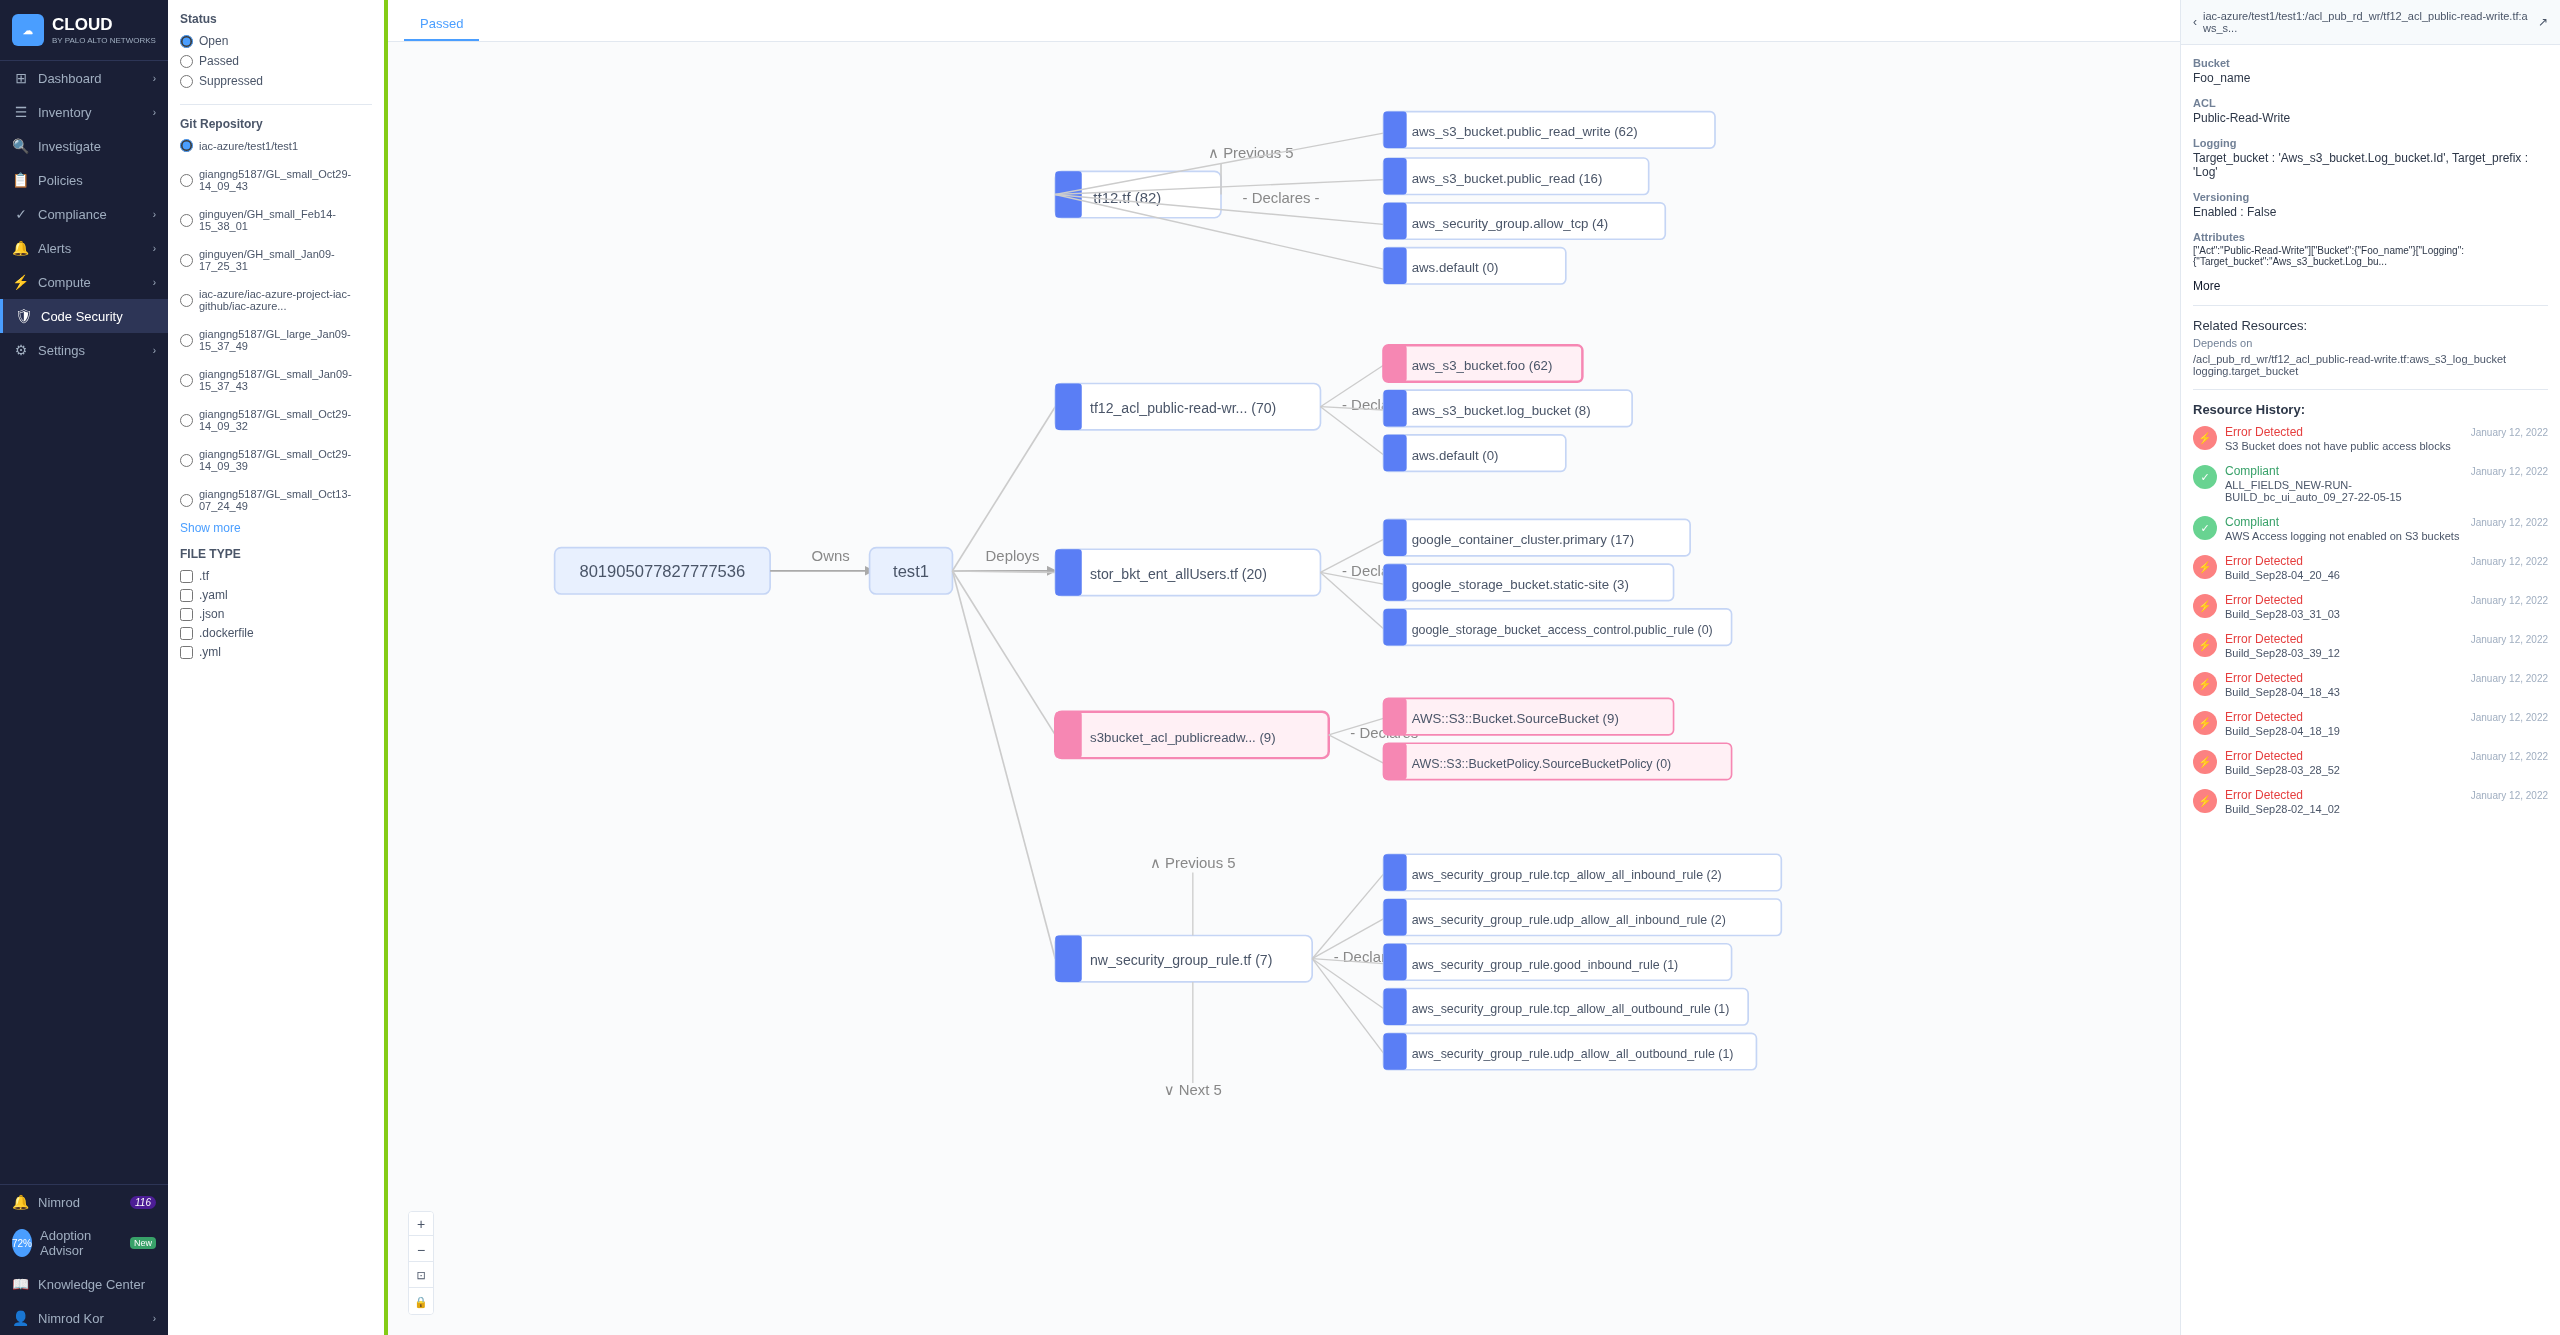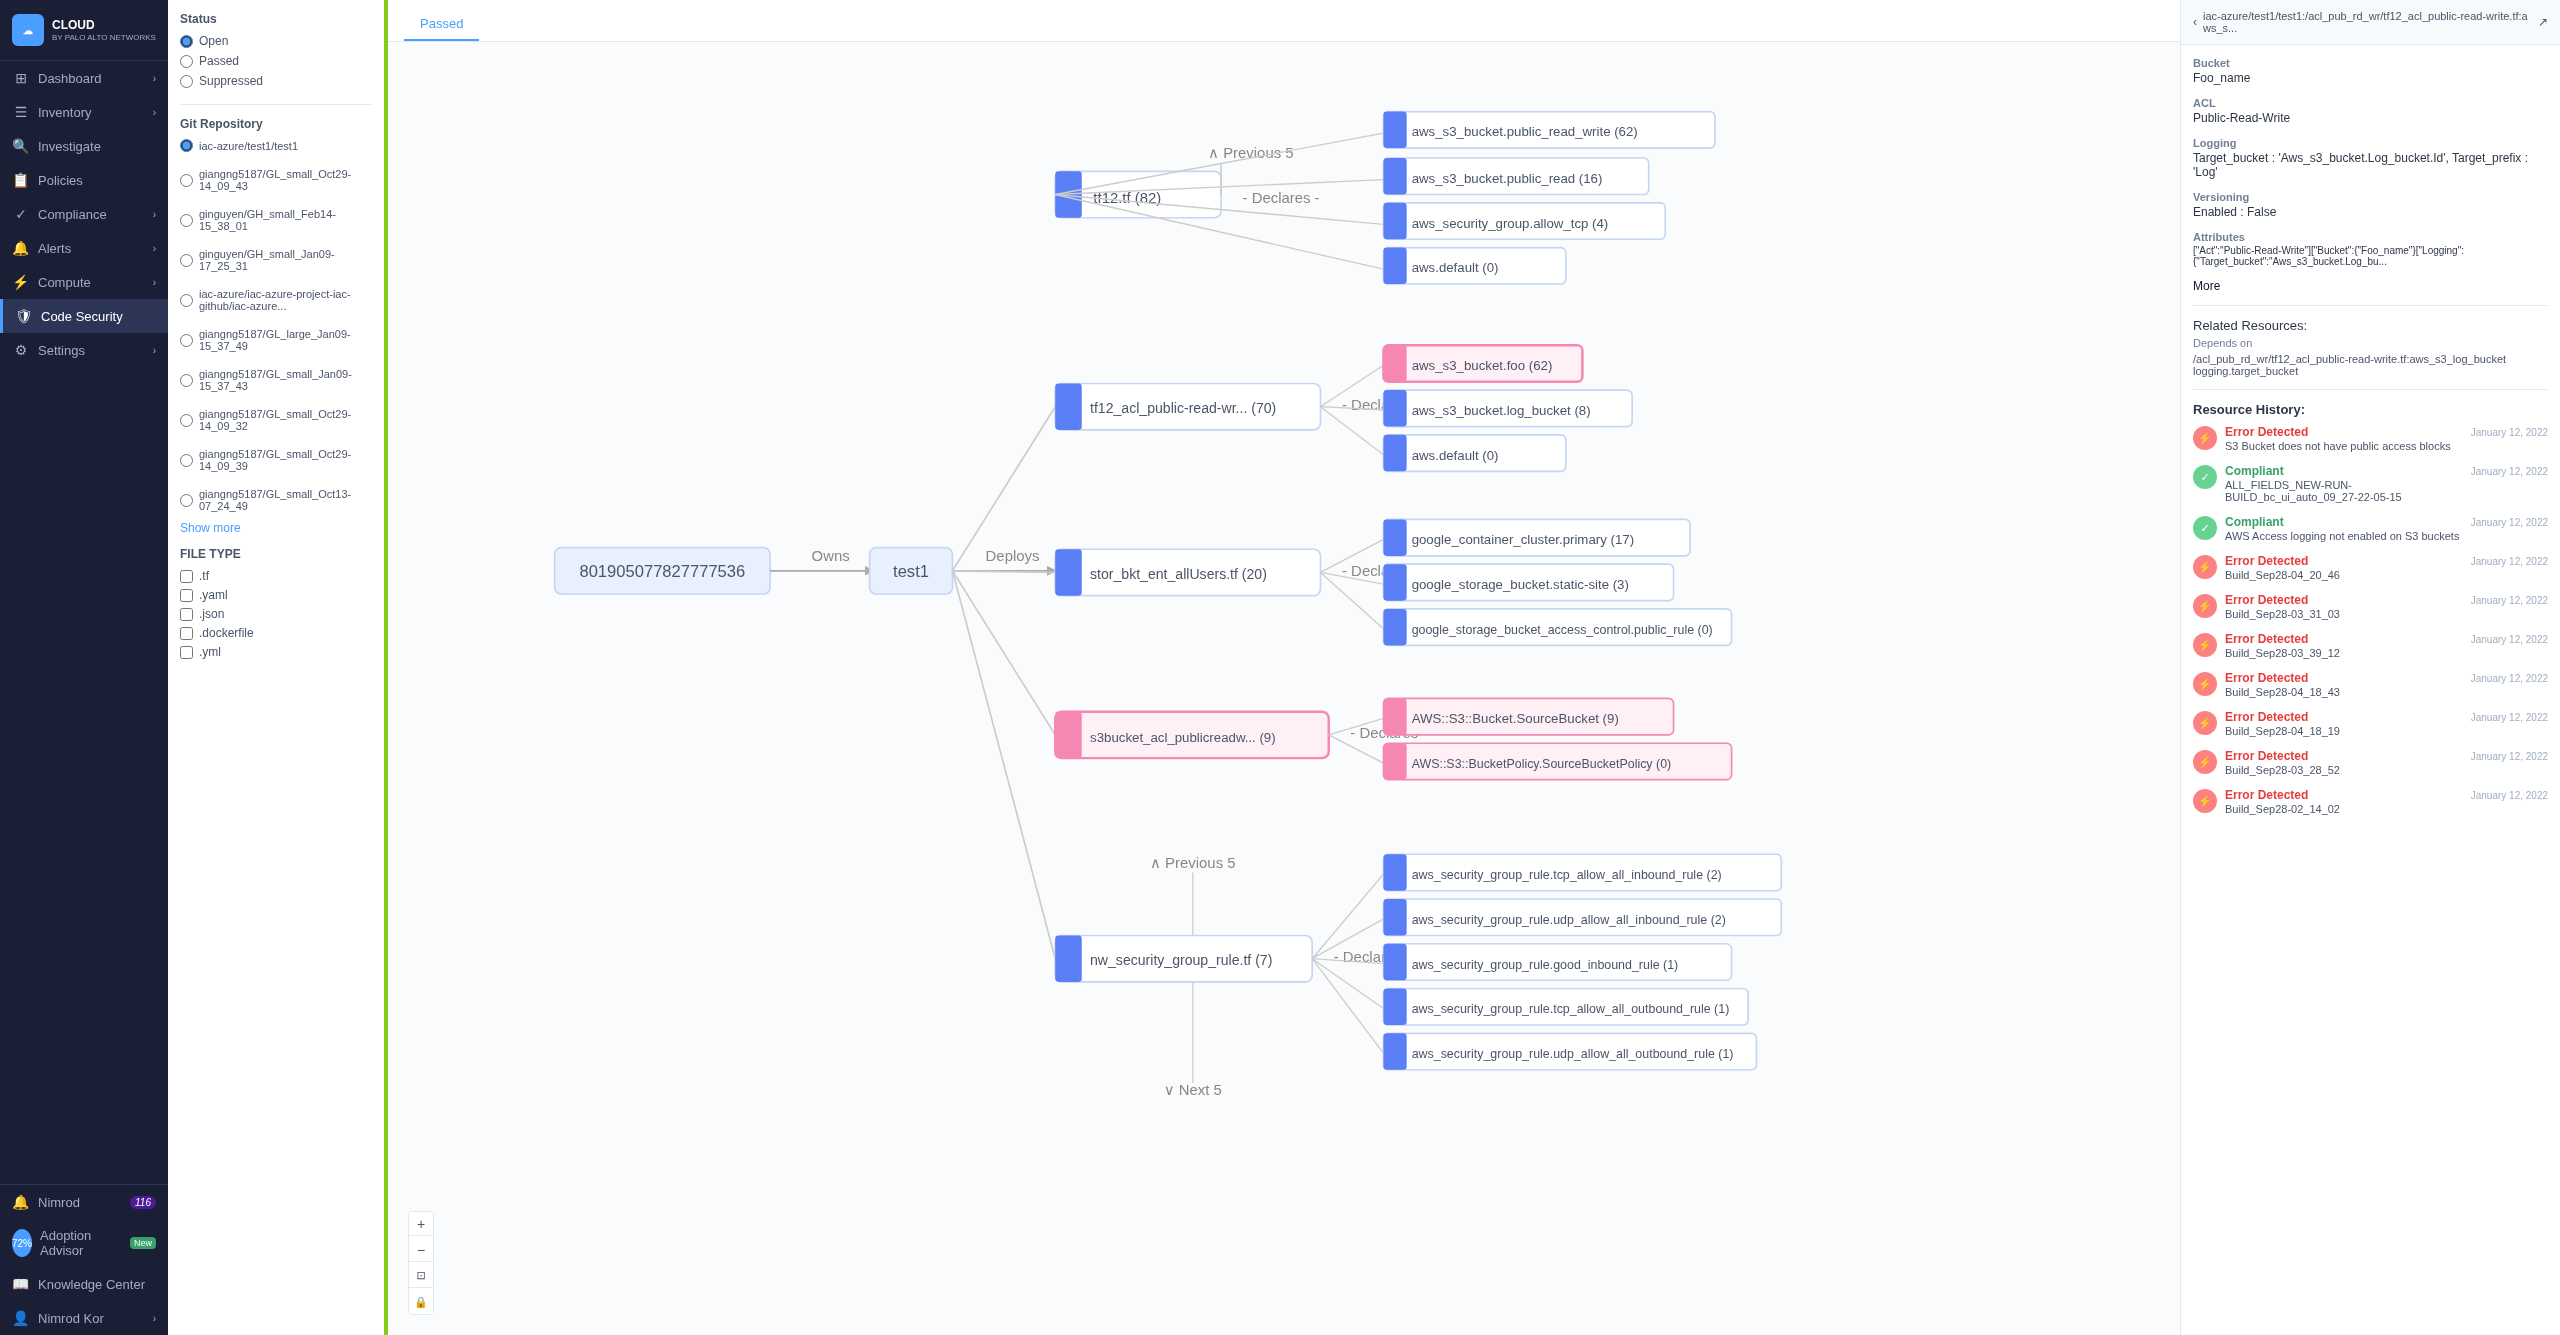--- a/index.html
+++ b/index.html
@@ -29,21 +29,21 @@
       border-radius: 6px;
       display: flex;
       align-items: center;
       justify-content: center;
       color: white;
       font-weight: bold;
       font-size: 10px;
       margin-right: 8px;
       flex-shrink: 0;
     }
-    .logo-text { color: white; font-size: 12px; font-weight: 600; line-height: 1.2; }
+    .logo-text { color: white; font-size: 17px; font-weight: 600; line-height: 1.2; }
     .logo-sub { color: #a0aec0; font-size: 8px; }
     .nav-item {
       display: flex;
       align-items: center;
       padding: 9px 12px;
       cursor: pointer;
       color: #a0aec0;
       font-size: 13px;
       position: relative;
     }
@@ -132,21 +132,21 @@
     .resource-history-title { font-size: 13px; font-weight: 600; color: #2d3748; margin: 12px 0 8px; }
     .history-item { display: flex; align-items: flex-start; gap: 8px; margin-bottom: 12px; }
     .history-icon {
       width: 24px; height: 24px; border-radius: 50%;
       display: flex; align-items: center; justify-content: center;
       color: white; font-size: 11px; flex-shrink: 0; margin-top: 1px;
     }
     .history-icon.error { background: #fc8181; }
     .history-icon.compliant { background: #68d391; }
     .history-content { flex: 1; }
-    .history-status { font-size: 12px; font-weight: 700; color: #2d3748; }
+    .history-status { font-size: 12px; font-weight: 400; color: #2d3748; }
     .history-status.error { color: #e53e3e; }
     .history-status.compliant { color: #38a169; }
     .history-desc { font-size: 11px; color: #4a5568; margin-top: 1px; }
     .history-date { font-size: 10px; color: #a0aec0; margin-left: auto; white-space: nowrap; padding-top: 2px; }
 
     
     .zoom-controls {
       position: absolute;
       bottom: 20px;
       left: 20px;

